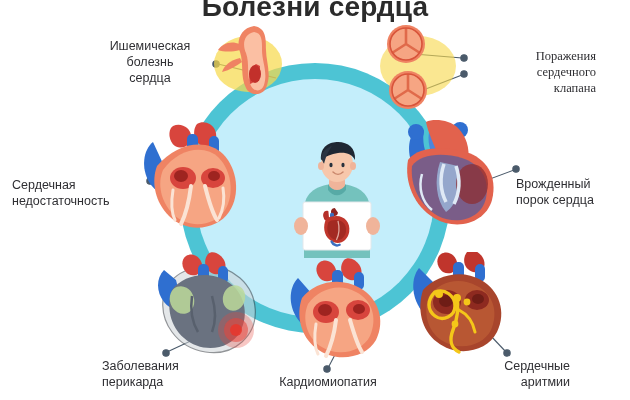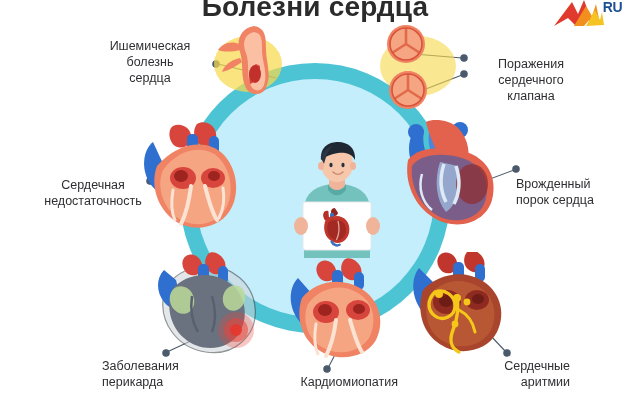--- a/index.html
+++ b/index.html
@@ -40,49 +40,41 @@
     background:#c4eefb;
   }
 
   
   .label{
     position:absolute;
     font-size:12.5px;color:#2f2f33;line-height:16px;
     white-space:pre-line;
   }
   .lbl-ihd   {left:84px;  top:38px;  width:132px; text-align:center;}
-  .lbl-valve {left:466px; top:56px;  width:130px; text-align:center;}
-  .lbl-hf    {left:20px;   top:177px; width:146px; text-align:center;}
+  .lbl-valve {left:466px; top:48px;  width:130px; text-align:right;font-family:Liberation Serif, serif;}
+  .lbl-hf    {left:12px;   top:177px; width:146px; text-align:left;}
   .lbl-chd   {left:516px; top:176px; width:120px; text-align:left;}
   .lbl-peri  {left:102px; top:358px; width:130px; }
-  .lbl-cmp   {left:258px; top:374px; width:140px; text-align:right;}
+  .lbl-cmp   {left:258px; top:374px; width:140px; text-align:center;}
   .lbl-arr   {left:444px; top:358px; width:126px; text-align:right;}
 
   
   svg.leaders{position:absolute;left:0;top:0;width:630px;height:400px;
               pointer-events:none;}
 
   
   .fig{position:absolute;}
 </style>
 </head>
 <body>
 
 <div id="stage">
 
   <div class="title">Болезни сердца</div>
 
-  <div class="logo">
-    <svg width="72" height="28" viewBox="0 0 72 28">
-      <path d="M2 26 L20 2 L26 14 L32 0 L40 22 L30 16 L24 26 L16 18 Z" fill="#e03a2f"></path>
-      <path d="M22 26 L34 6 L40 16 L44 4 L48 24 L38 19 L32 26 Z" fill="#f3901d"></path>
-      <path d="M34 26 L43 10 L48 20 L50 12 L52 25 Z" fill="#f6c324"></path>
-    </svg>
-    <div class="ru">RU</div>
-  </div>
 
   <div class="ring-outer"></div>
   <div class="ring-inner"></div>
 
   <svg class="leaders">
     <g stroke="#4a5a6a" stroke-width="1.1" fill="#4a5a6a">
 
       <line x1="218" y1="64" x2="276" y2="78"></line>
       <circle cx="216" cy="64" r="3.2"></circle>
 

